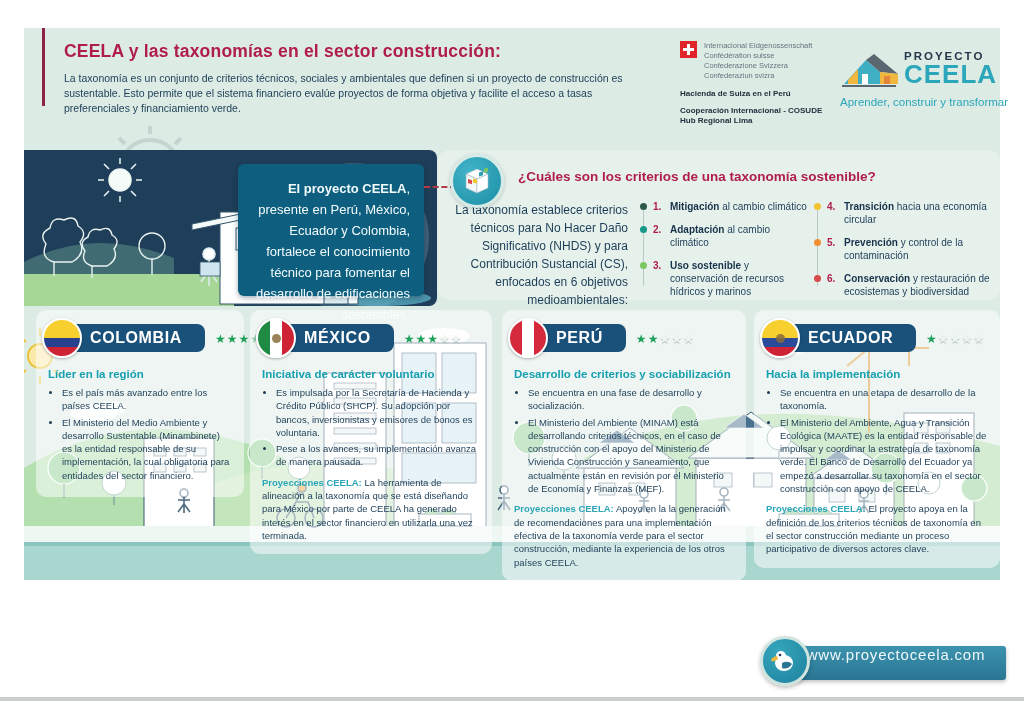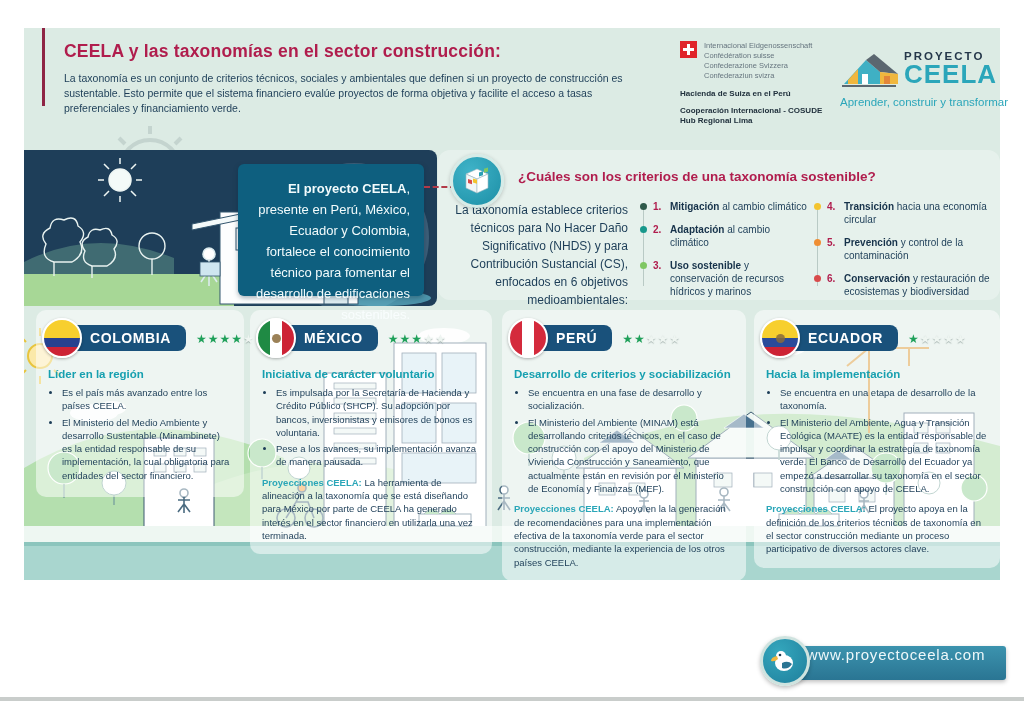--- a/index.html
+++ b/index.html
@@ -60,21 +60,21 @@
   .card.c2 { left:226px; width:242px; }
   .card.c3 { left:478px; width:244px; }
   .card.c4 { left:730px; width:246px; }
   .card-header { display:flex; align-items:center; height:44px; margin-left:-6px; }
   .flag { width:40px; height:40px; border-radius:50%; border:2px solid #fff; box-shadow:0 1px 3px rgba(0,0,0,.3); position:relative; z-index:2; flex:0 0 auto; overflow:hidden; }
   .flag.colombia { background:linear-gradient(180deg,#f7cf2e 0 50%,#27418f 50% 75%,#cd2335 75% 100%); }
   .flag.mexico   { background:linear-gradient(90deg,#1f8a44 0 33%,#fff 33% 67%,#cd2335 67% 100%); }
   .flag.peru     { background:linear-gradient(90deg,#d42a3c 0 33%,#fff 33% 67%,#d42a3c 67% 100%); }
   .flag.ecuador  { background:linear-gradient(180deg,#f7cf2e 0 50%,#2a4b9b 50% 75%,#cd2335 75% 100%); }
   .flag.mexico::after, .flag.ecuador::after { content:""; position:absolute; left:50%; top:50%; width:9px; height:9px; margin:-4px 0 0 -4px; border-radius:50%; background:#8a6b3a; opacity:.85; }
-  .pill { margin-left:-16px; background:#19517b; color:#fff; font-weight:bold; font-size:14px; letter-spacing:.6px; padding:5px 15px 5px 24px; border-radius:8px; z-index:1; white-space:nowrap; }
+  .pill { margin-left:-16px; background:#19517b; color:#fff; font-weight:bold; font-size:16px; letter-spacing:.6px; padding:5px 23px 5px 24px; border-radius:8px; z-index:1; white-space:nowrap; }
   .stars { margin-left:10px; position:relative; white-space:nowrap; }
   .star { font-size:12px; color:#eef5f1; text-shadow:0 1px 1px rgba(110,130,125,.55); margin-right:1px; }
   .star.filled { color:#1fa05a; text-shadow:none; }
   .hand-icon { position:absolute; left:20px; top:11px; font-size:15px; color:#93a8a4; transform:rotate(-18deg); }
   .card-heading { color:#17a0b0; font-size:11.5px; font-weight:bold; margin:8px 0 6px; }
   .card ul { margin:0 0 0 2px; padding-left:12px; color:#1c3d57; font-size:9.5px; line-height:1.4; }
   .card li { margin-bottom:3px; }
   .projections { font-size:9.5px; line-height:1.4; margin-top:7px; color:#1c3d57; }
   .proj-label { font-weight:bold; color:#2aa6b8; }
 

